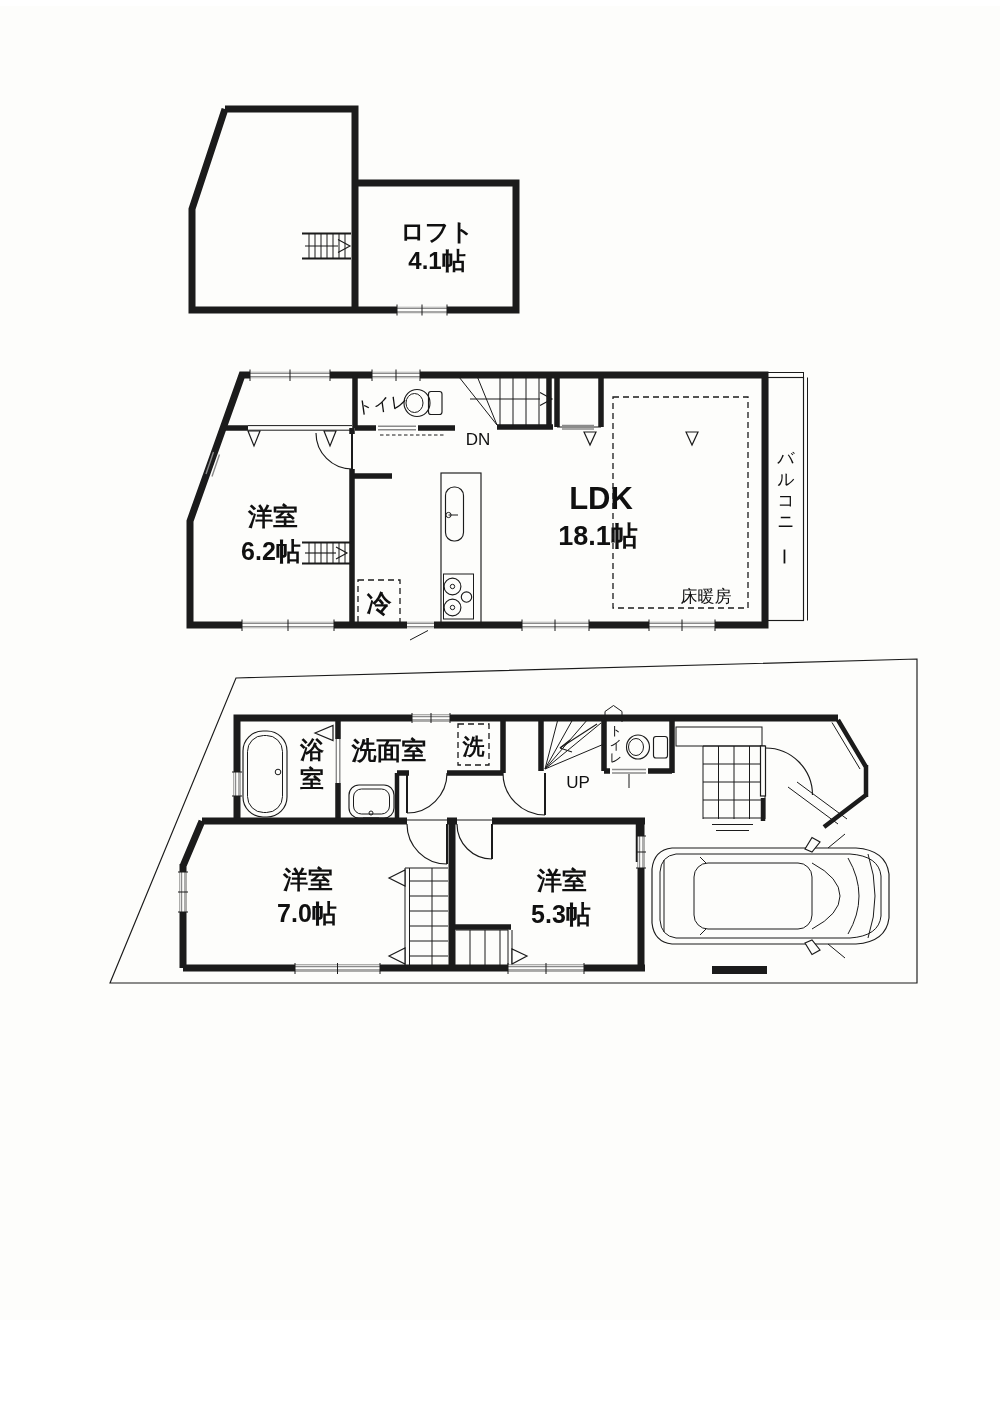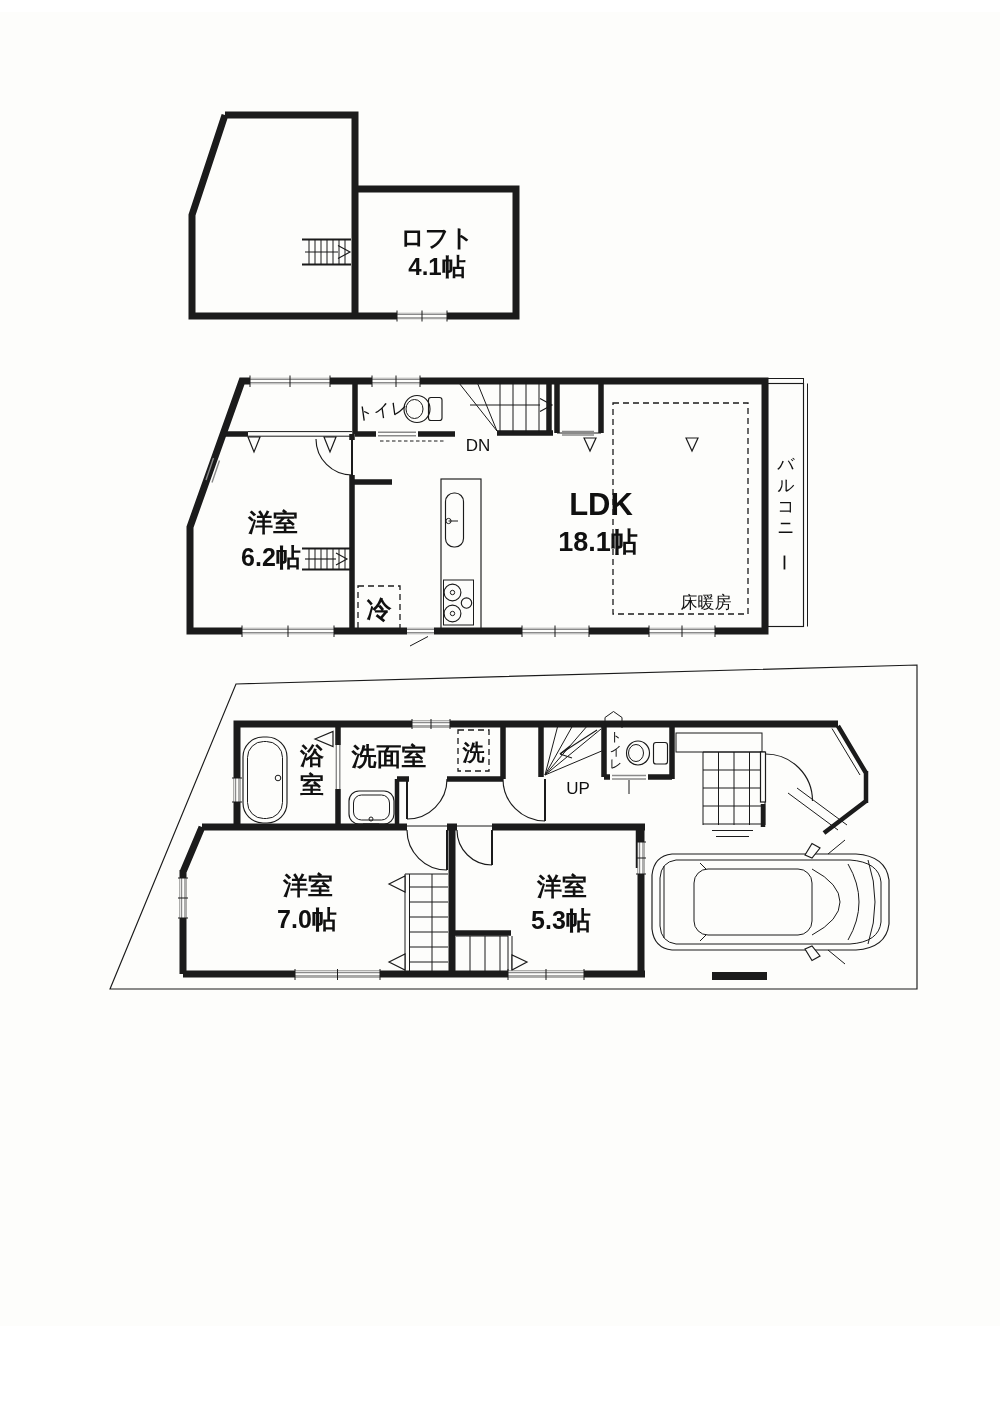--- a/index.html
+++ b/index.html
@@ -1,16 +1,16 @@
 <!DOCTYPE html>
 <html><head>
 <meta charset="utf-8">
 <style>
   html,body{margin:0;padding:0;background:#ffffff;}
-  .page{width:1000px;height:1314px;background:#fdfdfb;margin:12px auto;position:relative;
+  .page{width:1000px;height:1314px;background:#fdfdfb;margin:6px auto;position:relative;
         font-family:"Liberation Sans", sans-serif;}
   svg{display:block}
   
   .w7{stroke:#1b1b1b;stroke-width:7;fill:none;stroke-linecap:butt}
   .w6{stroke:#1b1b1b;stroke-width:5.5;fill:none;stroke-linecap:butt}
   .w5{stroke:#1b1b1b;stroke-width:4.5;fill:none;stroke-linecap:butt}
   .t{stroke:#1b1b1b;stroke-width:1.15;fill:none}
   .t2{stroke:#1b1b1b;stroke-width:2;fill:none}
   .thin{stroke:#1b1b1b;stroke-width:1;fill:none}
   .gray{stroke:#8a8a8a;stroke-width:1.4;fill:none}

